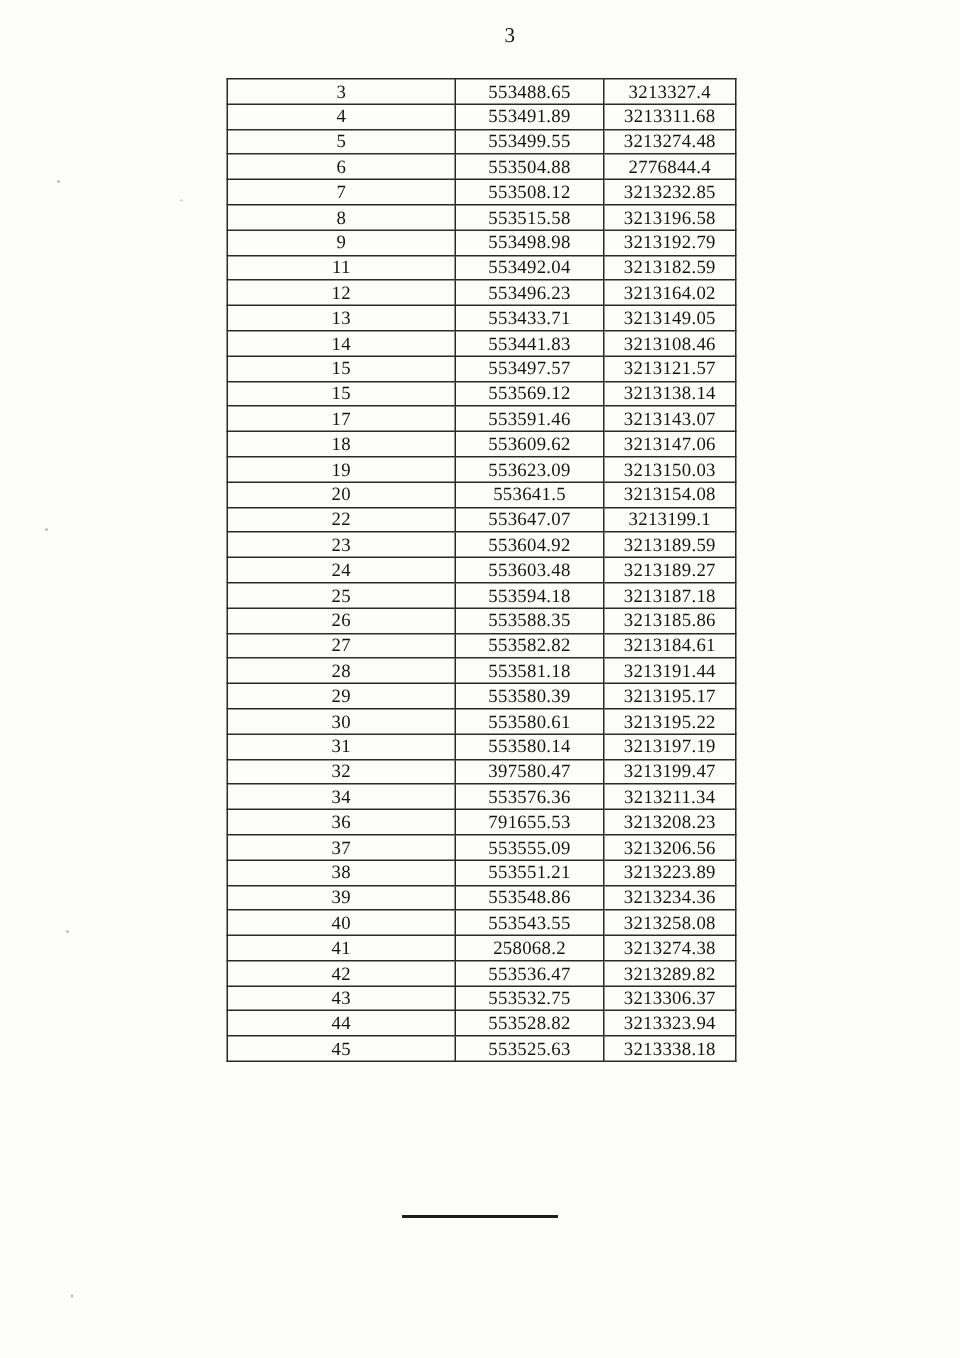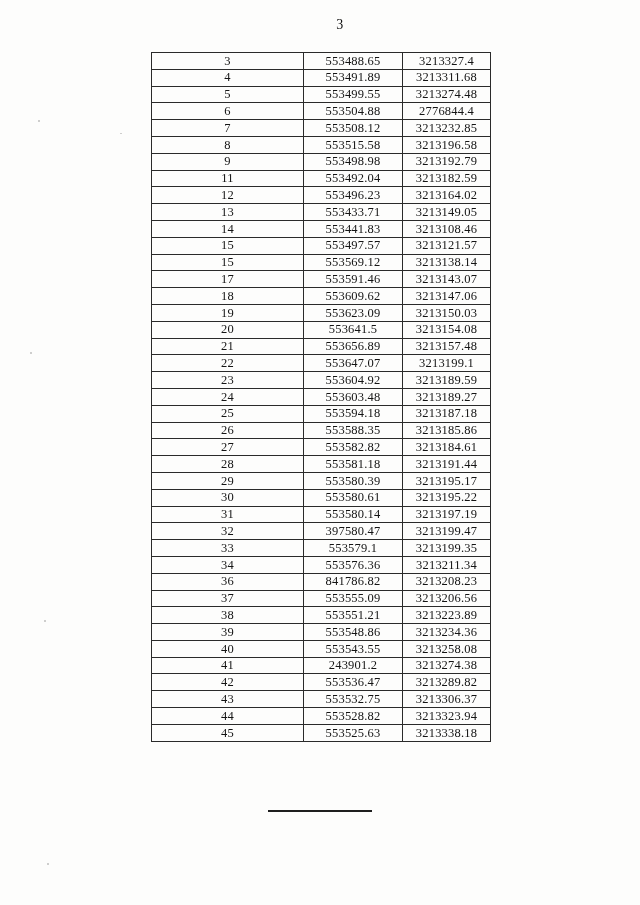--- a/index.html
+++ b/index.html
@@ -164,25 +164,20 @@
           <td>19</td>
           <td>553623.09</td>
           <td>3213150.03</td>
         </tr>
         <tr>
           <td>20</td>
           <td>553641.5</td>
           <td>3213154.08</td>
         </tr>
         <tr>
-          <td>21</td>
-          <td>553656.89</td>
-          <td>3213157.48</td>
-        </tr>
-        <tr>
           <td>22</td>
           <td>553647.07</td>
           <td>3213199.1</td>
         </tr>
         <tr>
           <td>23</td>
           <td>553604.92</td>
           <td>3213189.59</td>
         </tr>
         <tr>
@@ -224,32 +219,27 @@
           <td>31</td>
           <td>553580.14</td>
           <td>3213197.19</td>
         </tr>
         <tr>
           <td>32</td>
           <td>397580.47</td>
           <td>3213199.47</td>
         </tr>
         <tr>
-          <td>33</td>
-          <td>553579.1</td>
-          <td>3213199.35</td>
-        </tr>
-        <tr>
           <td>34</td>
           <td>553576.36</td>
           <td>3213211.34</td>
         </tr>
         <tr>
           <td>36</td>
-          <td>841786.82</td>
+          <td>791655.53</td>
           <td>3213208.23</td>
         </tr>
         <tr>
           <td>37</td>
           <td>553555.09</td>
           <td>3213206.56</td>
         </tr>
         <tr>
           <td>38</td>
           <td>553551.21</td>
@@ -260,21 +250,21 @@
           <td>553548.86</td>
           <td>3213234.36</td>
         </tr>
         <tr>
           <td>40</td>
           <td>553543.55</td>
           <td>3213258.08</td>
         </tr>
         <tr>
           <td>41</td>
-          <td>243901.2</td>
+          <td>258068.2</td>
           <td>3213274.38</td>
         </tr>
         <tr>
           <td>42</td>
           <td>553536.47</td>
           <td>3213289.82</td>
         </tr>
         <tr>
           <td>43</td>
           <td>553532.75</td>

